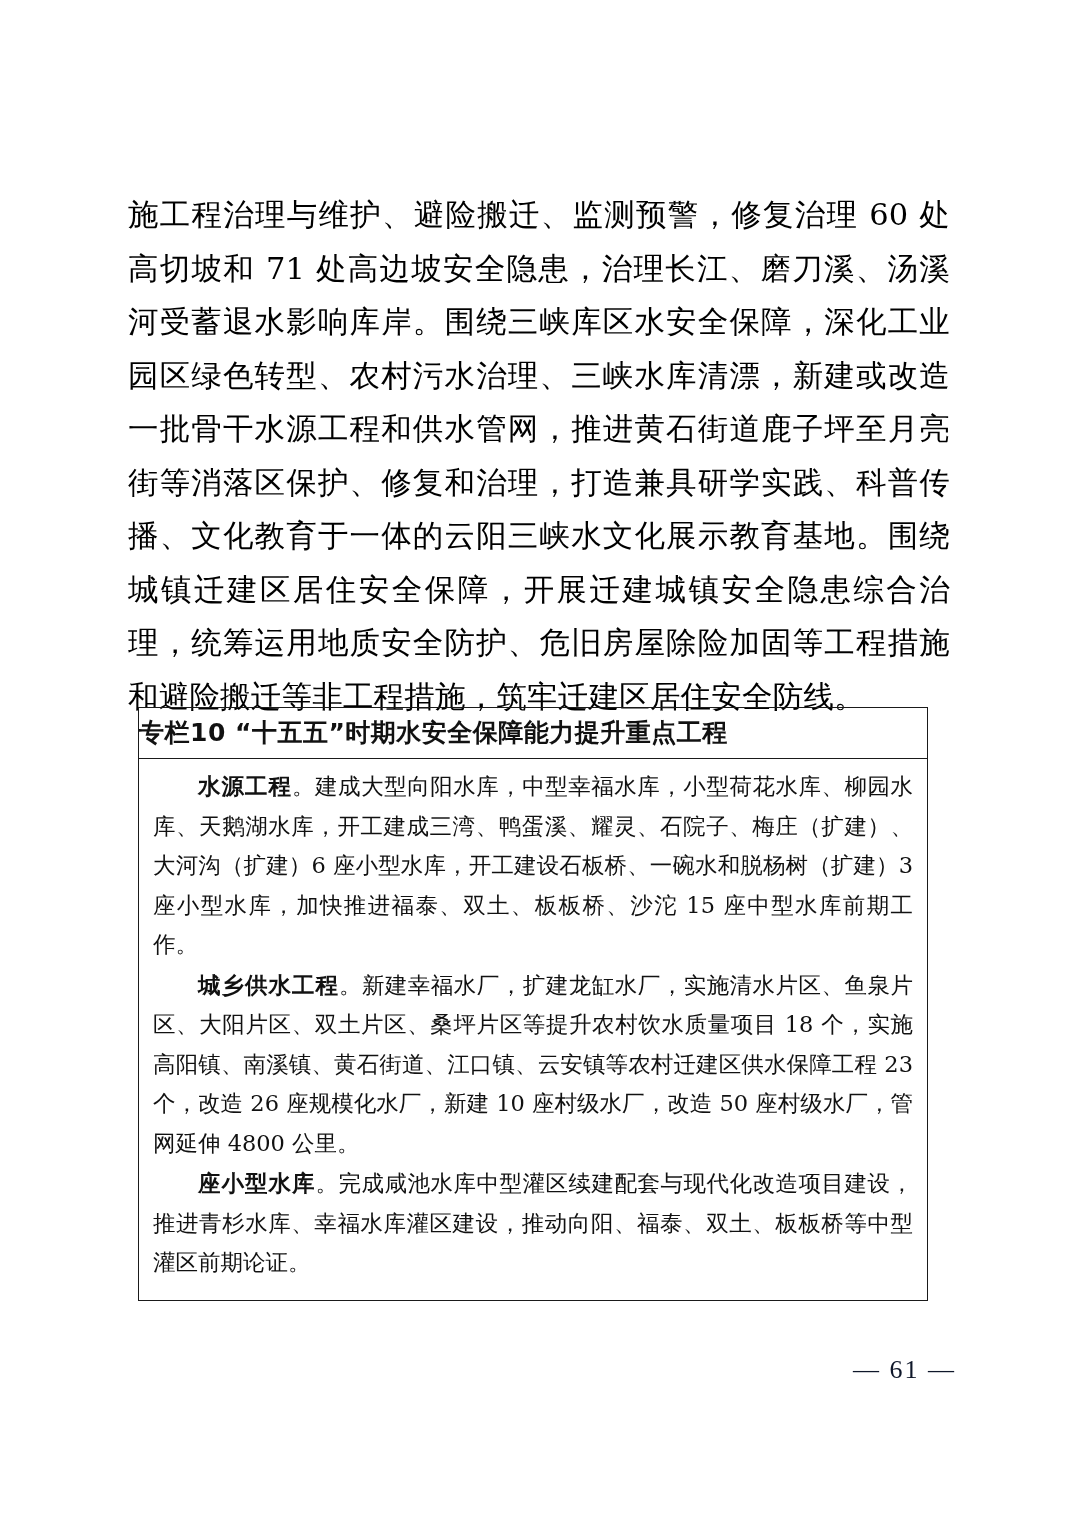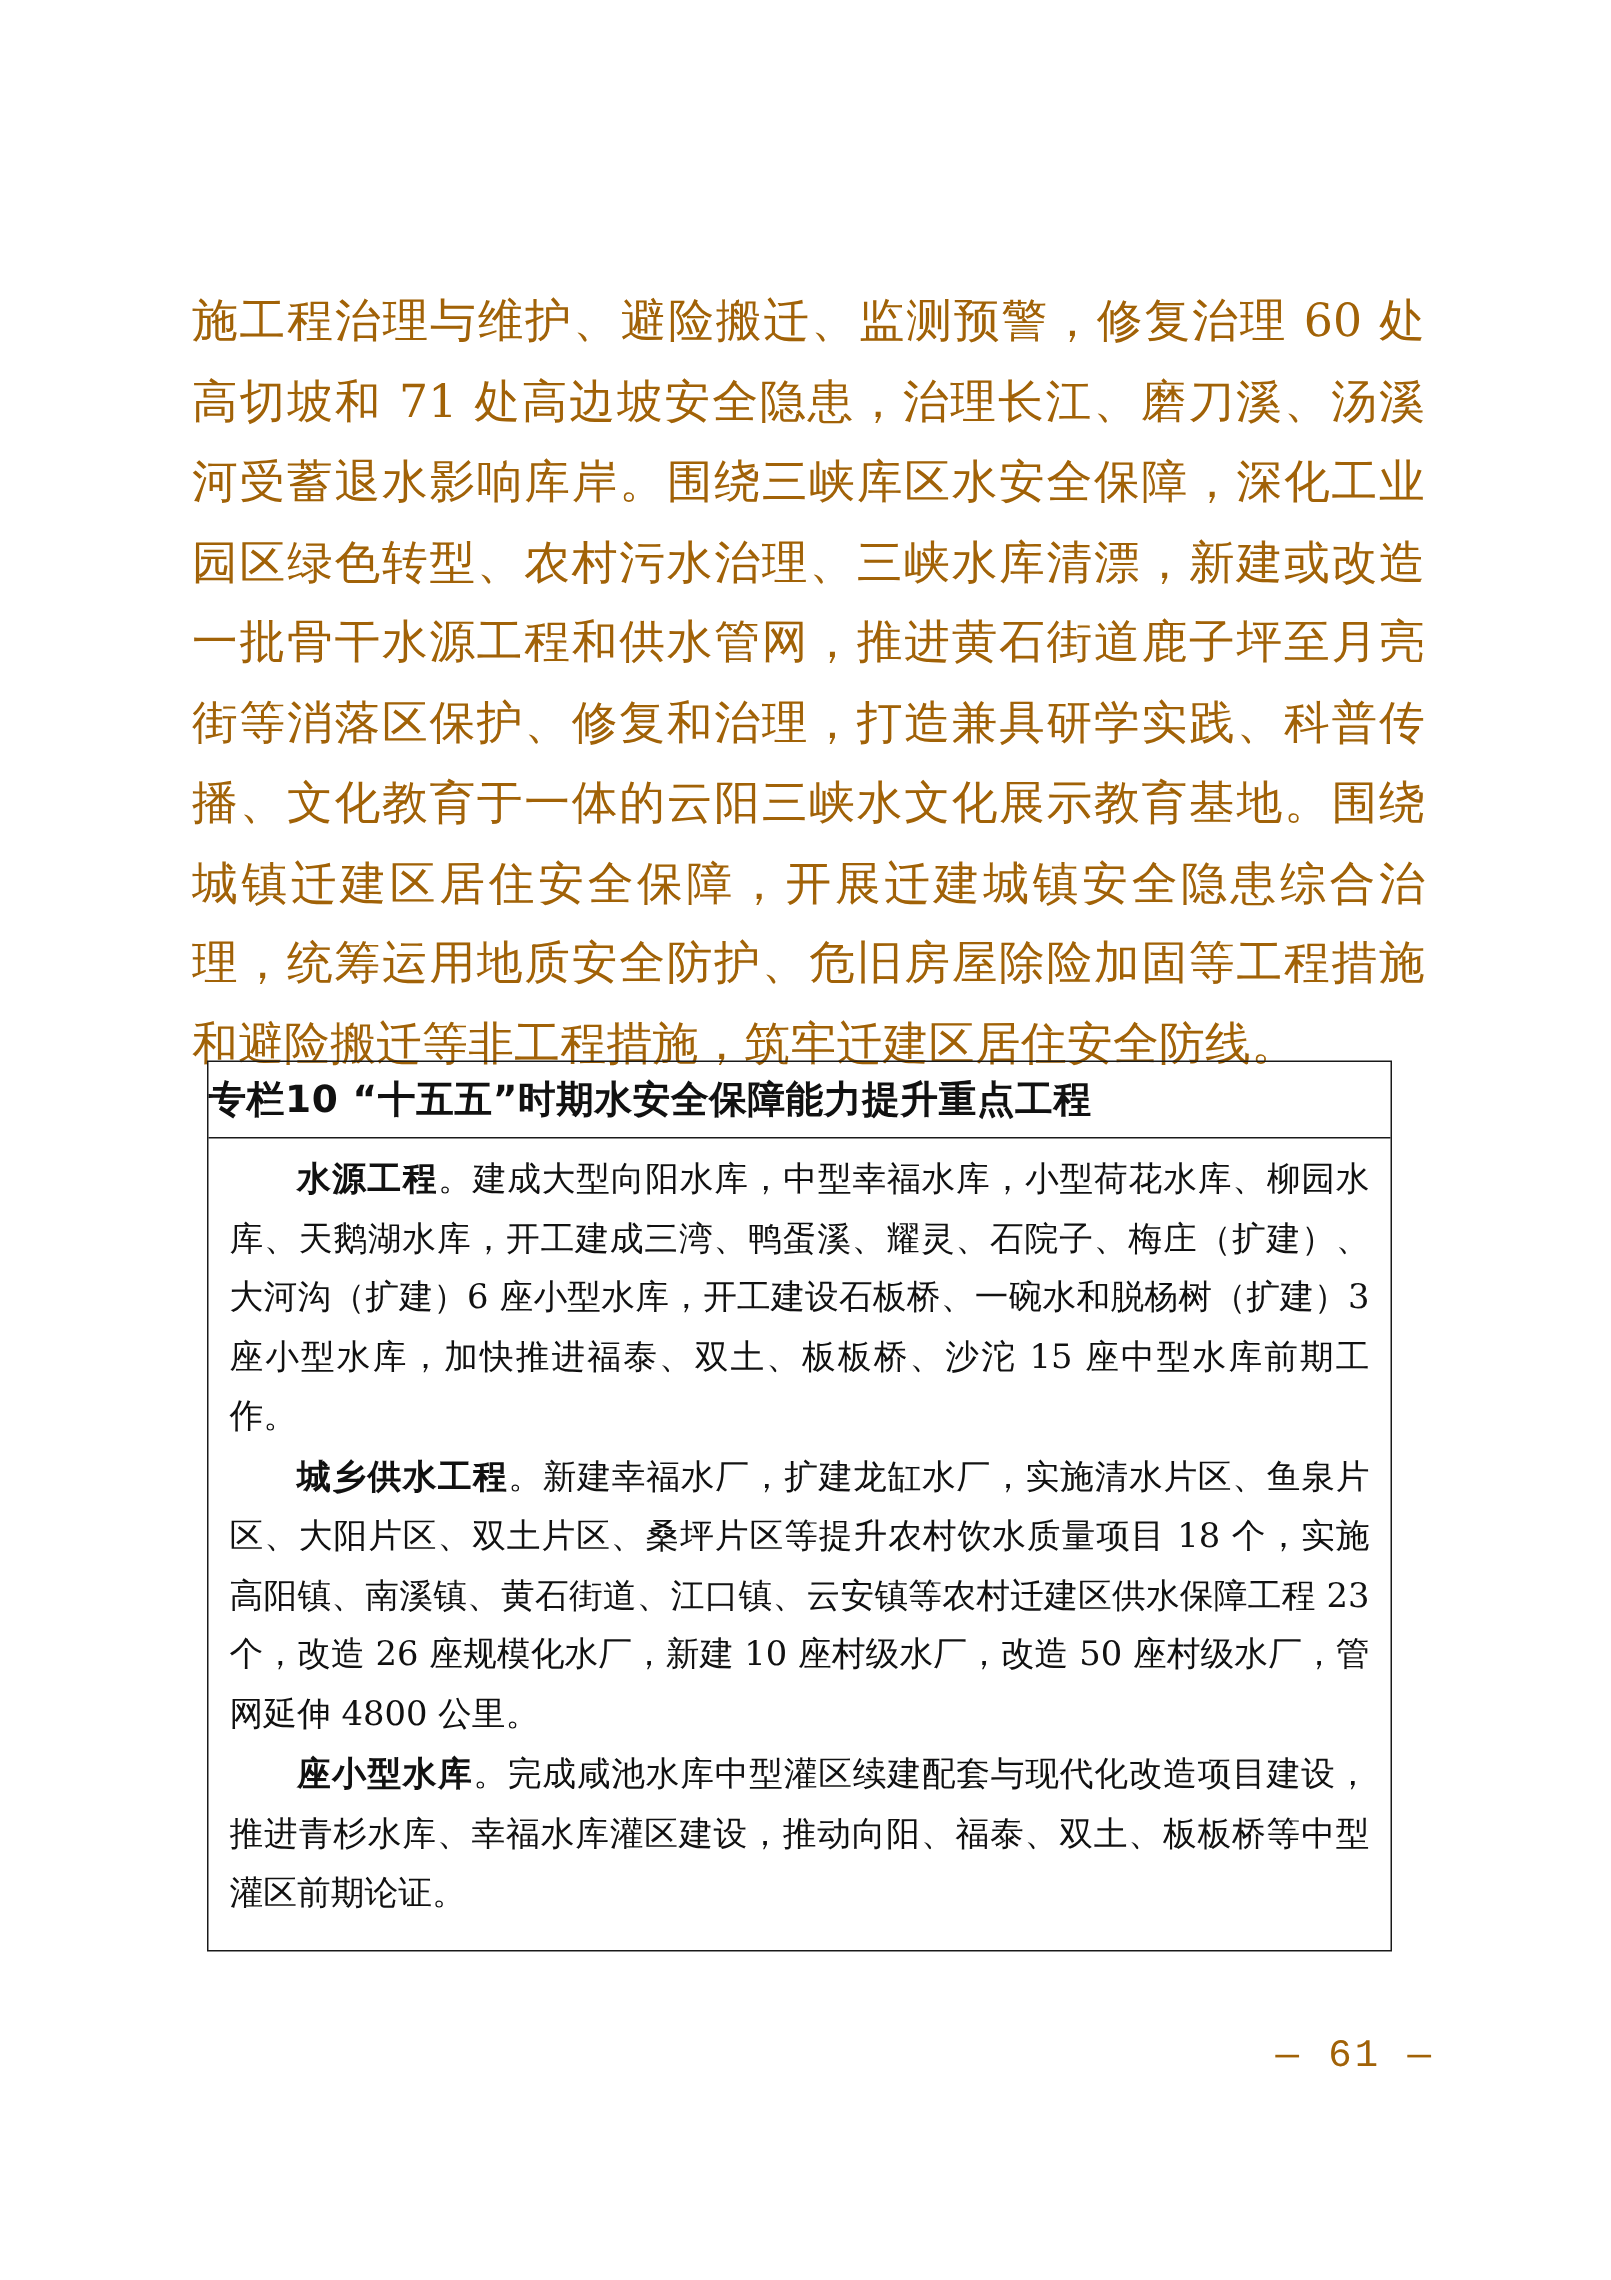--- a/index.html
+++ b/index.html
@@ -26,21 +26,21 @@
   .body-text {
     position: absolute;
     left: 128px;
     top: 188px;
     width: 822px;
     font-size: 30.5px;
     line-height: 53.5px;
     text-align: justify;
     text-justify: inter-ideograph;
     letter-spacing: 0.2px;
-    color: #a16207;
+    color: #000000;
   }
   
   .box {
     position: absolute;
     left: 138px;
     top: 707px;
     width: 790px;
     border: 1.5px solid #1a1a1a;
     box-sizing: border-box;
   }
@@ -70,22 +70,22 @@
     font-family: "DejaVu Sans", "Liberation Sans", sans-serif;
     letter-spacing: 0.5px;
     margin-top: 20px;
   }
   .page-number {
     position: absolute;
     right: 118px;
     top: 1355px;
     font-size: 26px;
     letter-spacing: 2px;
-    color: #a16207;
-    font-family: Liberation Mono, monospace;
+    color: #0f172a;
+    font-family: Liberation Serif, serif;
   }
 </style>
 </head>
 <body>
 
 <div class="page">
 
   <div class="body-text">施工程治理与维护、避险搬迁、监测预警，修复治理 60 处高切坡和 71 处高边坡安全隐患，治理长江、磨刀溪、汤溪河受蓄退水影响库岸。围绕三峡库区水安全保障，深化工业园区绿色转型、农村污水治理、三峡水库清漂，新建或改造一批骨干水源工程和供水管网，推进黄石街道鹿子坪至月亮街等消落区保护、修复和治理，打造兼具研学实践、科普传播、文化教育于一体的云阳三峡水文化展示教育基地。围绕城镇迁建区居住安全保障，开展迁建城镇安全隐患综合治理，统筹运用地质安全防护、危旧房屋除险加固等工程措施和避险搬迁等非工程措施，筑牢迁建区居住安全防线。</div>
 
   <div class="box">

